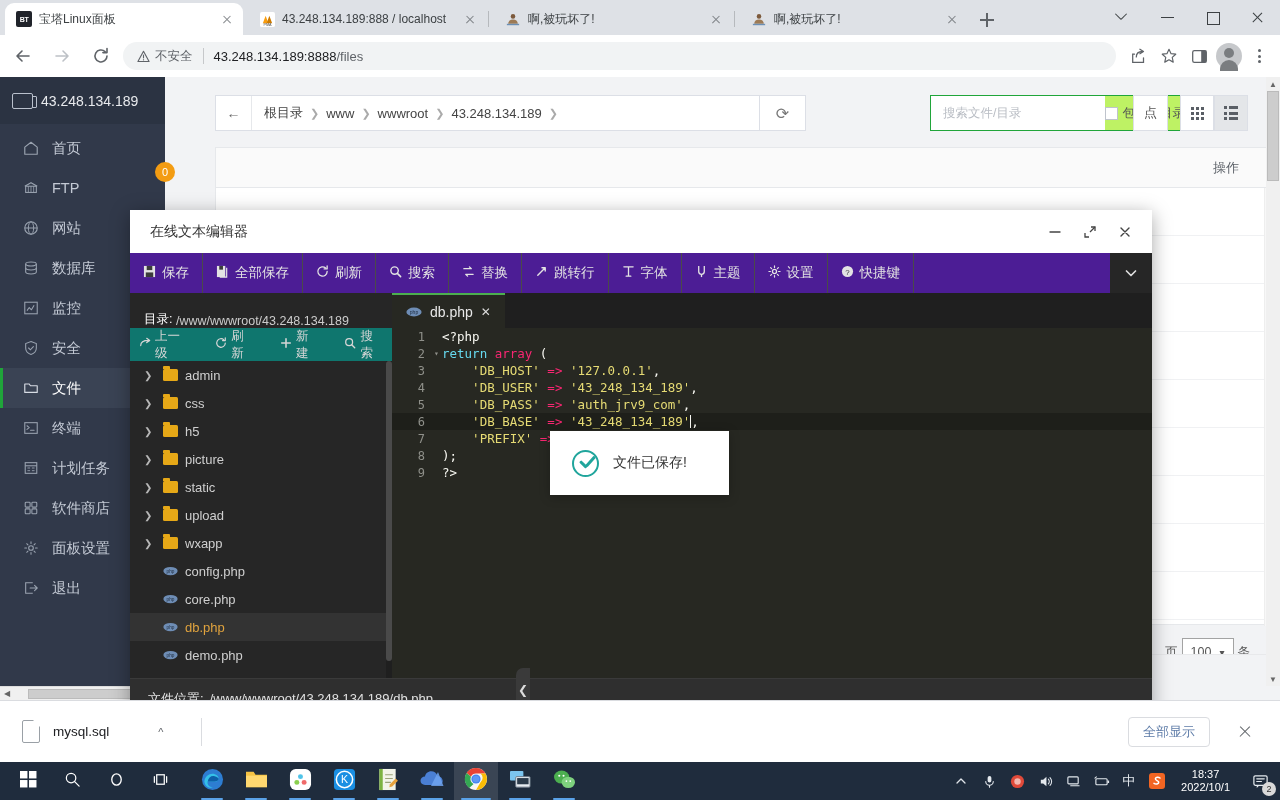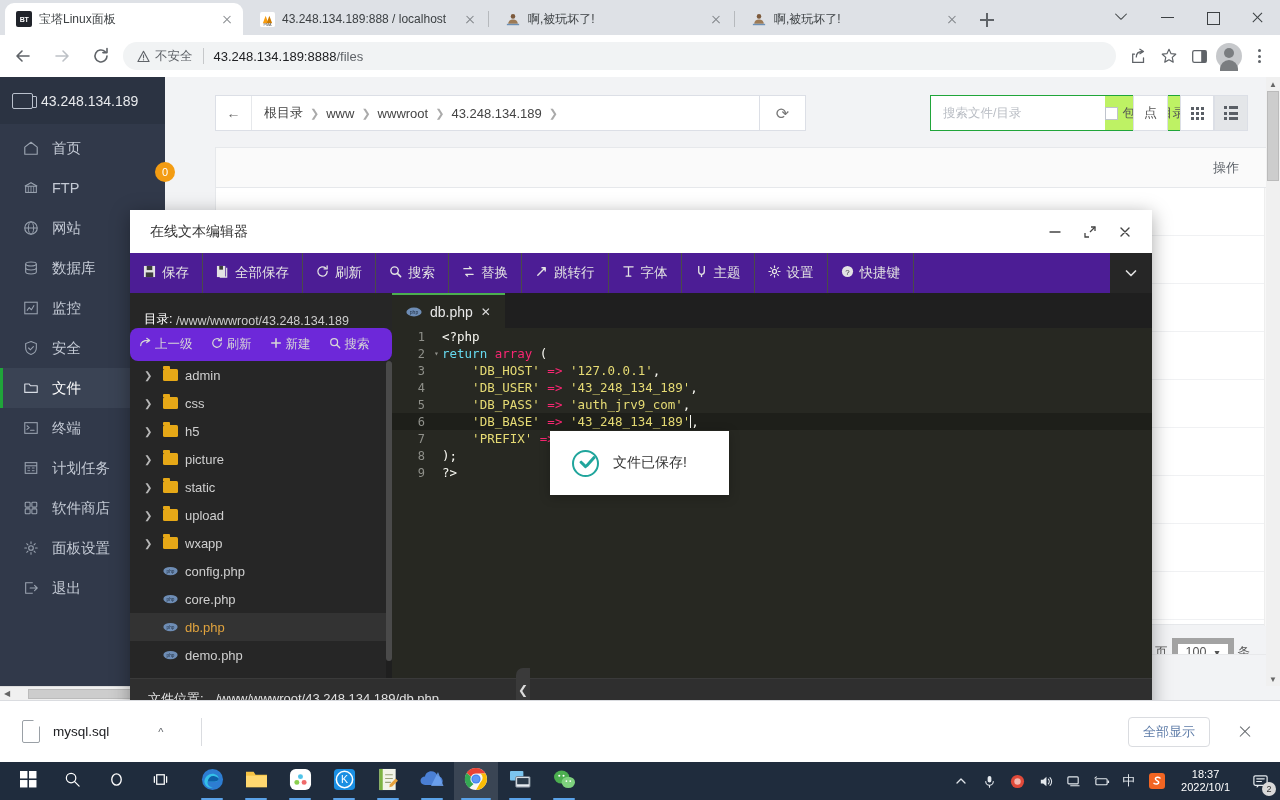--- a/index.html
+++ b/index.html
@@ -161,21 +161,21 @@
   .fm-row{height:48px;border-bottom:1px solid #f0f1f3;}
   .fm-scrollbar{
     position:absolute;right:0;top:40px;width:15px;height:438px;background:#f7f7f7;border-left:1px solid #eee;
   }
   .sb-arrow{height:15px;display:flex;align-items:center;justify-content:center;color:#777;font-size:8px;}
   .sb-thumb{position:absolute;left:2px;top:130px;width:11px;height:140px;background:#b5b5b5;border-radius:1px;}
   .pager{
     position:absolute;right:30px;top:560px;height:30px;display:flex;align-items:center;gap:4px;
     font-size:12.5px;color:#555;
   }
-  .pager-sel{border:6px solid #a3a3a3;background:#fff;height:28px;display:flex;align-items:center;gap:8px;padding:0 8px;}
+  .pager-sel{border:1px solid #a3a3a3;background:#fff;height:28px;display:flex;align-items:center;gap:8px;padding:0 8px;}
 
   .bt-footer{
     position:absolute;left:165px;bottom:0;right:0;height:46px;background:#f2f3f5;
     display:flex;align-items:center;justify-content:center;font-size:12.5px;color:#666;gap:8px;
     border-top:1px solid #e8e9eb;
   }
   .bt-footer a{color:#20a53a;text-decoration:none;}
 
   .page-hscroll{
     position:absolute;left:0;bottom:0;width:165px;height:14px;background:#f0f0f0;border-top:1px solid #ddd;
@@ -215,22 +215,22 @@
   .ed-left{
     position:absolute;left:0;top:0;width:262px;height:425px;background:#262626;
   }
   .ed-dir{
     height:35px;display:flex;align-items:flex-end;padding-left:14px;color:#ddd;font-size:12.5px;
     background:#262626;white-space:nowrap;
   }
   .ed-dir b{font-weight:normal;color:#fff;}
   .ed-dir span{color:#ccc;}
   .ed-tools{
-    height:33px;background:#6d28d9;display:flex;align-items:center;gap:0;
-    color:#d6d6d6;font-size:12.5px;border-radius:8px;
+    height:33px;background:#0f766e;display:flex;align-items:center;gap:8px;
+    color:#d6d6d6;font-size:12.5px;
   }
   .ed-tool{display:flex;align-items:center;gap:4px;padding:0 9px;}
   .ed-tree{
     position:absolute;top:68px;left:0;width:262px;height:357px;overflow:hidden;background:#262626;
   }
   .tr-item{
     height:28px;display:flex;align-items:center;gap:7px;padding-left:14px;
     color:#cfcfcf;font-size:13px;
   }
   .tr-item.sel{background:#333;color:#e0a33e;}
@@ -268,21 +268,21 @@
   .c-php{color:#f8f8f2;}
   .c-kw{color:#66d9ef;}
   .c-fn{color:#f92672;}
   .c-str{color:#e6db74;}
   .c-op{color:#f92672;}
   .c-pl{color:#f8f8f2;}
   .caret-blink{display:inline-block;width:1px;height:13px;background:#f8f8f2;vertical-align:-2px;}
 
   .ed-status{
     position:absolute;left:0;bottom:0;width:100%;height:40px;background:#2f2f2f;
-    display:flex;align-items:center;padding-left:18px;color:#e0e0e0;font-size:13px;gap:12px;
+    display:flex;align-items:center;padding-left:18px;color:#e0e0e0;font-size:13px;gap:6px;
     border-top:1px solid #3a3a3a;
   }
   .ed-status b{font-weight:normal;}
 
   .toast{
     position:absolute;left:550px;top:354px;width:179px;height:64px;background:#fff;
     display:flex;align-items:center;gap:14px;padding-left:22px;
     box-shadow:0 2px 10px rgba(0,0,0,.25);z-index:40;
   }
   .toast-ck{

